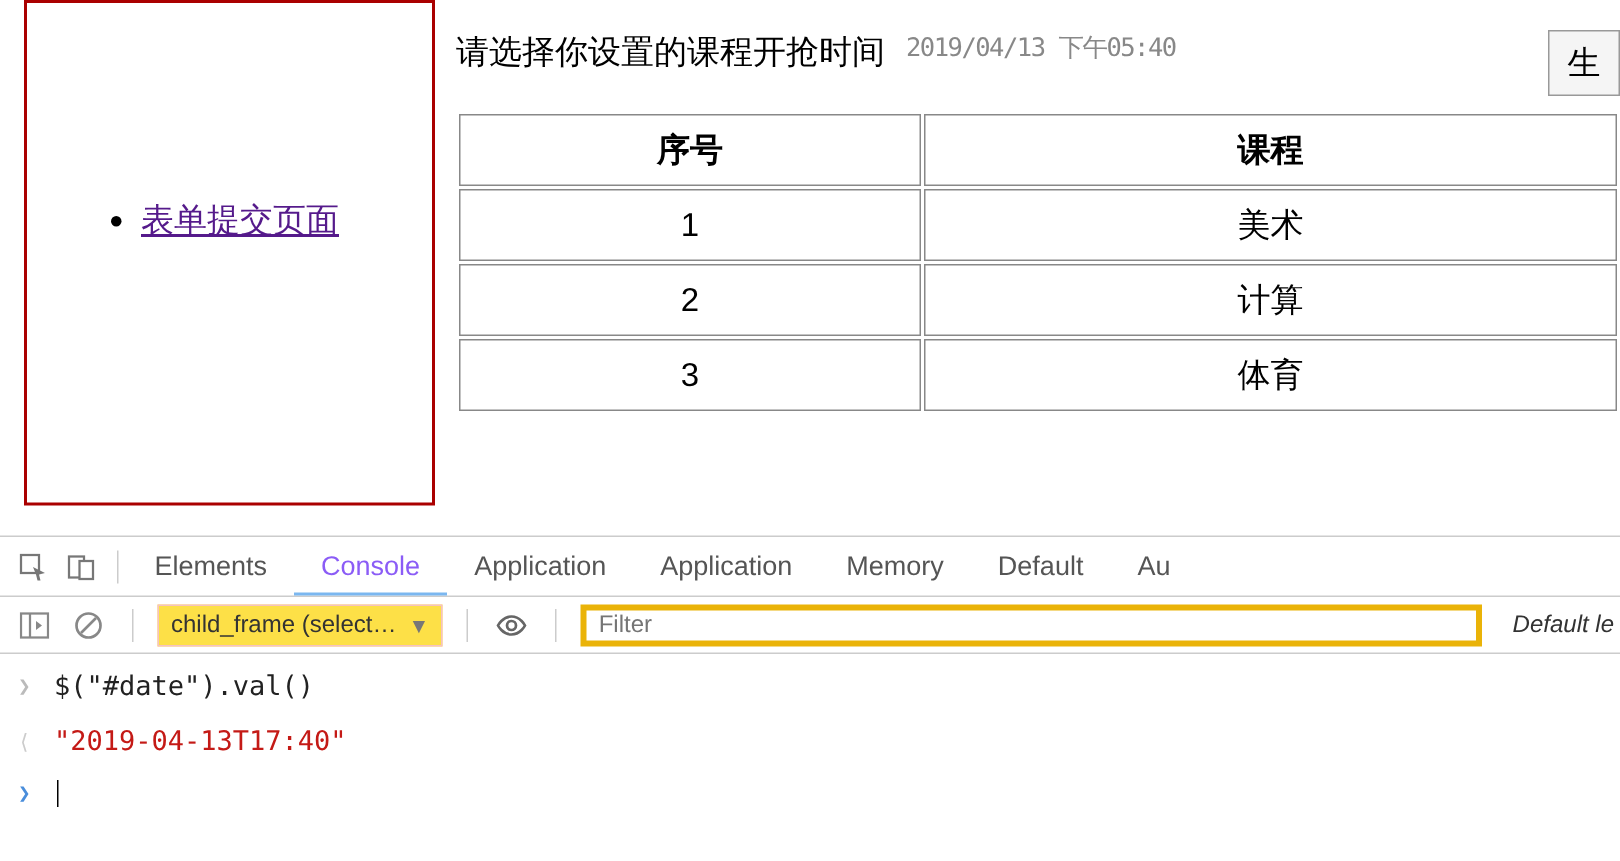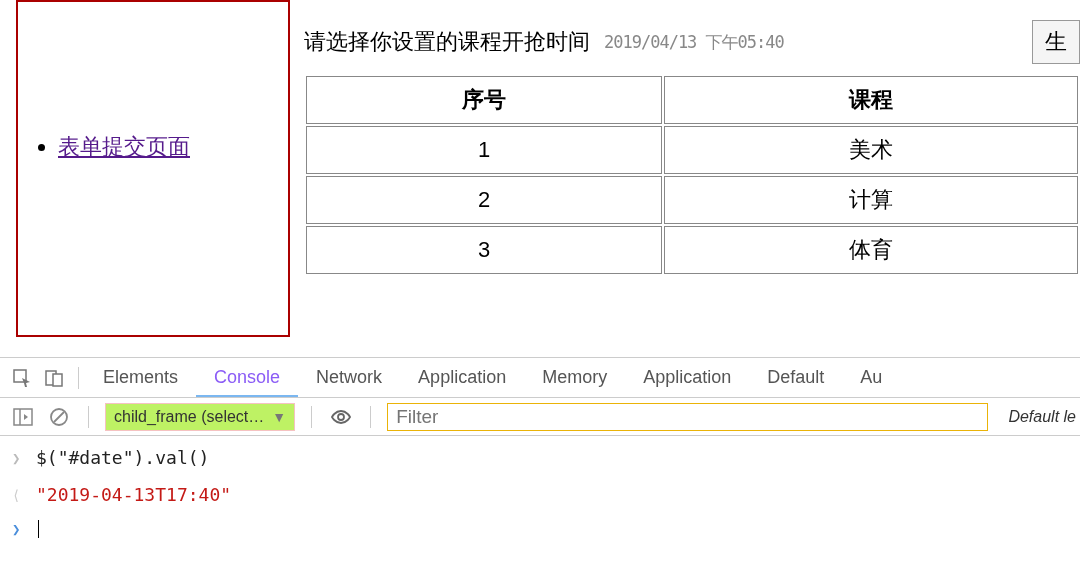--- a/index.html
+++ b/index.html
@@ -19,37 +19,37 @@
     .left-column {
       width: 274px;
       border: 2px solid #a00;
       margin: 0 0 22px 16px;
       padding: 12px 0 0 0;
       height: 337px;
       position: relative;
     }
     .left-column ul {
       list-style: disc;
-      padding-left: 40px;
+      padding-left: 76px;
       margin-top: 118px;
     }
     .left-column li {
       font-size: 22px;
     }
     .left-column a {
       color: #551a8b;
       text-decoration: underline;
     }
     .right-column {
       flex: 1;
       padding: 20px 0 0 14px;
     }
     .form-header {
       display: flex;
-      align-items: center;
+      align-items: flex-start;
       gap: 14px;
       margin-bottom: 10px;
       font-size: 22px;
     }
     .date-input {
       color: #888;
       font-family: monospace;
       font-size: 17px;
       letter-spacing: -1px;
     }
@@ -71,21 +71,21 @@
     table.course-table td {
       border: 1px solid #888;
       text-align: center;
       padding: 8px 4px;
       font-size: 22px;
     }
     table.course-table th {
       font-weight: bold;
       background: #fff;
     }
-    table.course-table th.col-seq { width: 356px; text-align: center; }
+    table.course-table th.col-seq { width: 308px; text-align: center; }
     table.course-table td.col-name { text-align: center; margin-left: 32px; }
     
     .devtools {
       border-top: 1px solid #ccc;
       height: 217px;
       background: #fff;
       font-family: "Helvetica Neue", Arial, sans-serif;
     }
     .devtools-tabs {
       display: flex;
@@ -138,21 +138,21 @@
     }
     .console-toolbar-icon {
       width: 26px;
       height: 26px;
       display: inline-flex;
       align-items: center;
       justify-content: center;
       color: #8a8a8a;
     }
     .context-dropdown {
-      background: #bef264;
+      background: #fde047;
       border: 1px solid #f5c2c2;
       padding: 4px 8px;
       font-size: 16px;
       display: flex;
       align-items: center;
       gap: 8px;
       cursor: pointer;
       color: #333;
     }
     .context-dropdown .tri {
@@ -162,23 +162,23 @@
     .eye-icon {
       width: 26px;
       height: 26px;
       display: inline-flex;
       align-items: center;
       justify-content: center;
       color: #666;
     }
     .filter-input {
       flex: 1;
-      border: 1px solid #eab308;
+      border: 4px solid #eab308;
       padding: 4px 8px;
-      font-size: 19px;
+      font-size: 16px;
       color: #be185d;
       margin-right: 10px;
       height: 28px;
     }
     .level-label {
       font-size: 16px;
       color: #333;
       padding-right: 4px;
       font-style: italic;
     }
@@ -264,24 +264,23 @@
     </span>
     <span class="devtools-tab-icon">
       <svg width="20" height="20" viewBox="0 0 20 20">
           <rect x="2" y="3" width="10" height="14" fill="none" stroke="#777" stroke-width="1.5"></rect>
           <rect x="9" y="6" width="9" height="12" fill="#fff" stroke="#777" stroke-width="1.5"></rect>
         </svg>
     </span>
     <span class="tab-divider"></span>
     <div class="devtools-tab">Elements</div>
     <div class="devtools-tab active">Console</div>
-    <div class="devtools-tab">Network</div>
+    <div class="devtools-tab">Application</div>
     <div class="devtools-tab">Application</div>
     <div class="devtools-tab">Memory</div>
-    <div class="devtools-tab">Application</div>
     <div class="devtools-tab">Default</div>
     <div class="devtools-tab">Au</div>
   </div>
 
   <div class="console-toolbar">
     <span class="console-toolbar-icon">
       <svg width="20" height="18" viewBox="0 0 20 18">
           <rect x="1" y="1" width="18" height="16" fill="none" stroke="#888" stroke-width="1.5"></rect>
           <line x1="7" y1="1" x2="7" y2="17" stroke="#888" stroke-width="1.5"></line>
           <polygon points="11,6 15,9 11,12" fill="#888"></polygon>

